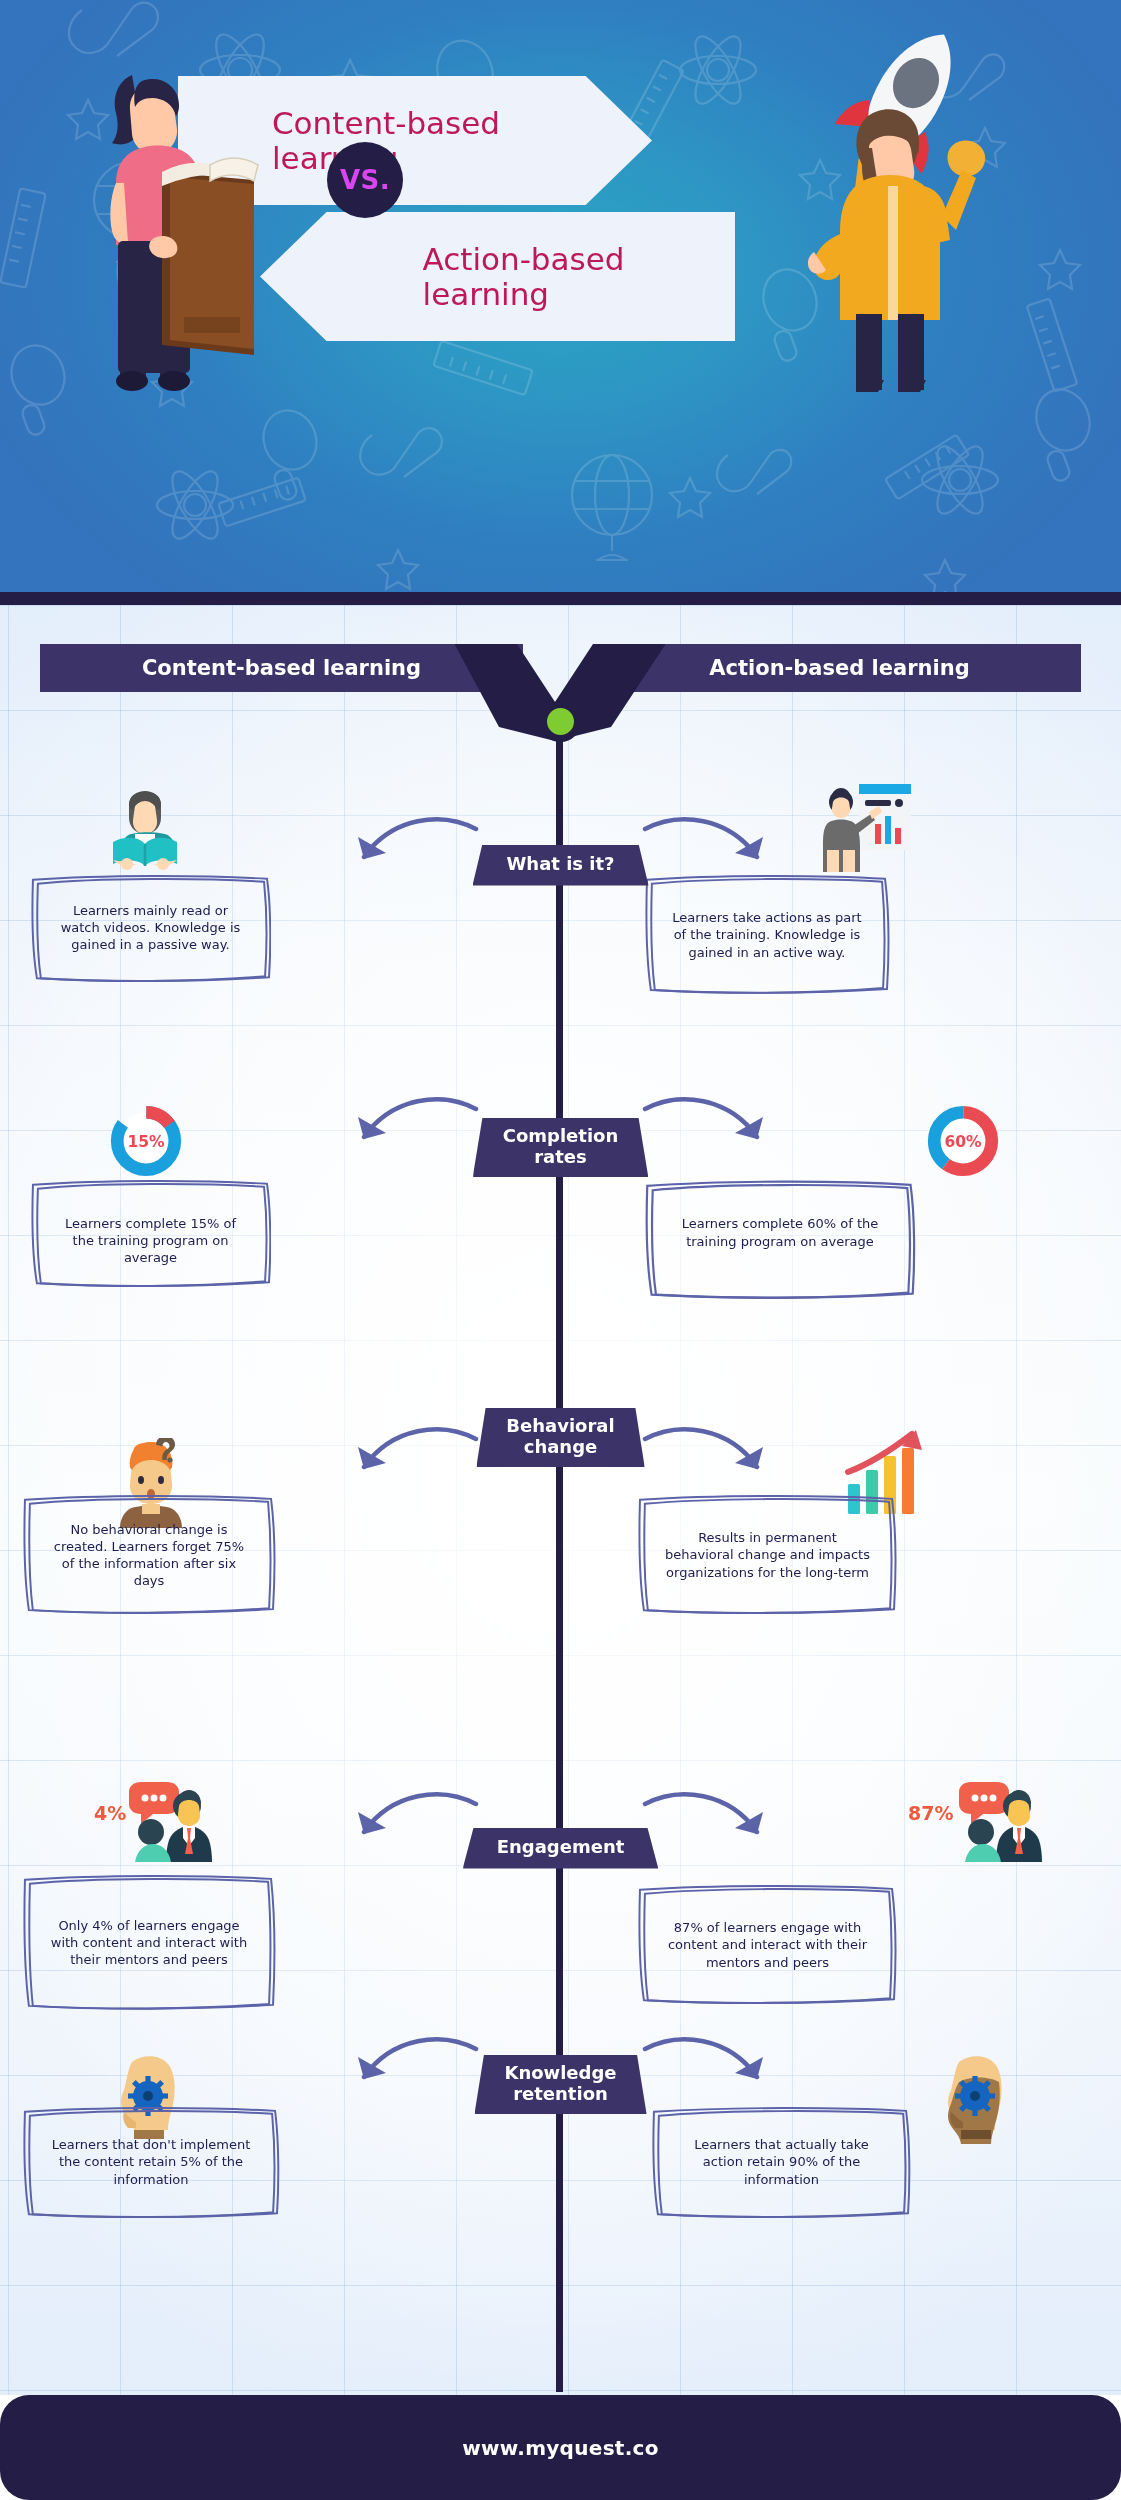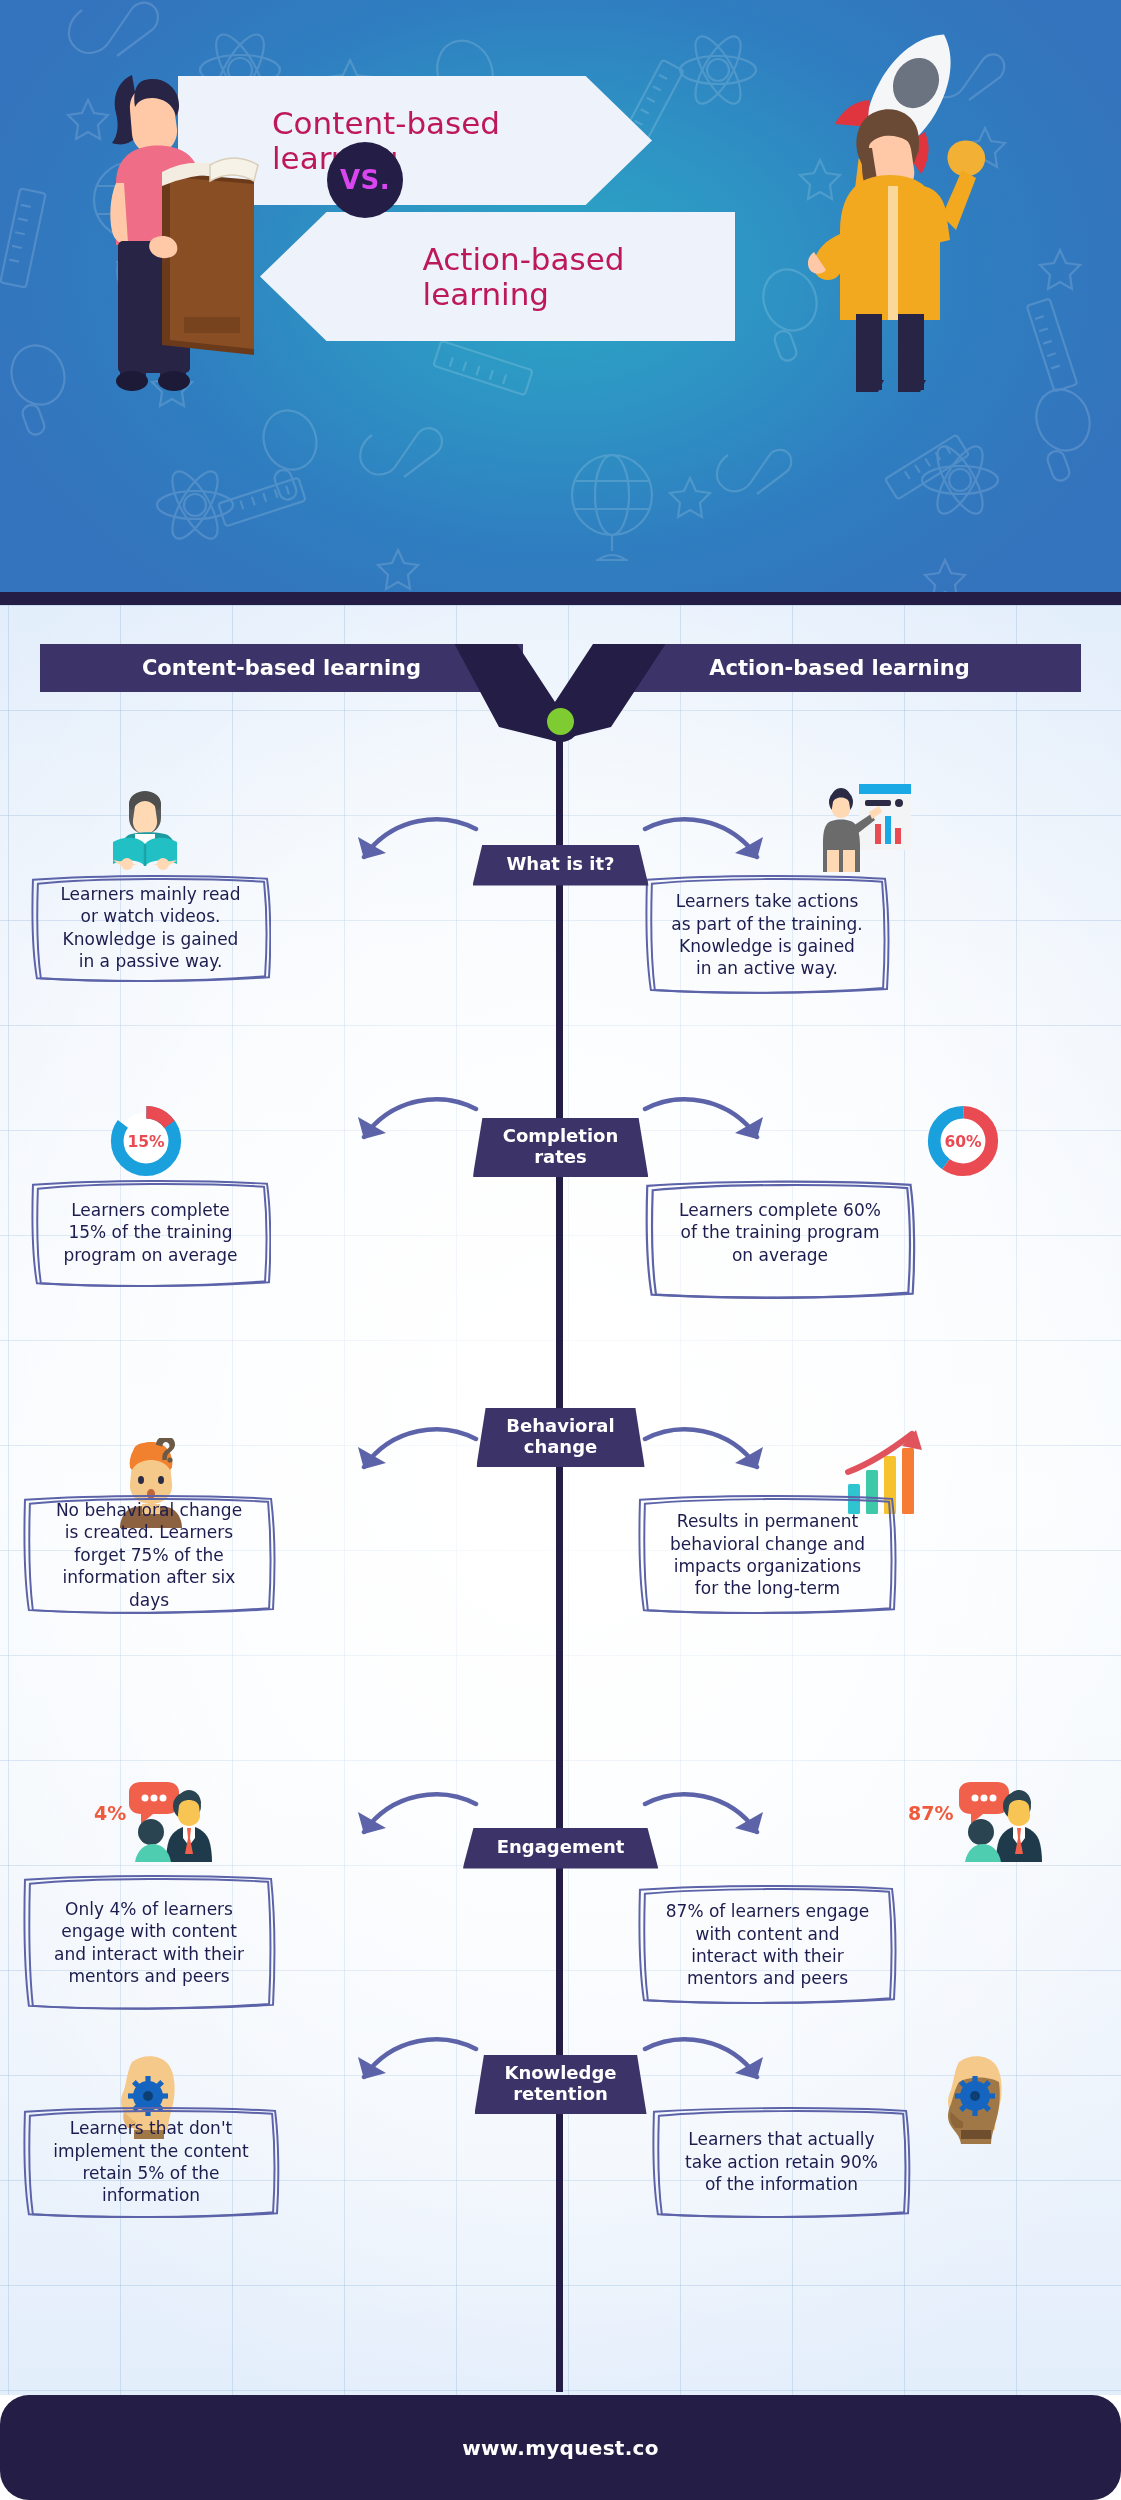--- a/index.html
+++ b/index.html
@@ -105,21 +105,21 @@
   .center-label.two-line { padding: 8px 30px 10px 30px; }
 
   .arrow { position: absolute; z-index: 5; }
 
   .icon-box { position: absolute; z-index: 5; }
 
   .note {
     position: absolute; z-index: 6;
     color: #1c1c4e;
     font-family: "DejaVu Sans", sans-serif;
-    font-size: 17px; line-height: 1.32; text-align: center;
+    font-size: 13px; line-height: 1.32; text-align: center;
     display: flex; align-items: center; justify-content: center;
     padding: 14px 18px;
   }
   .note .sketch { position: absolute; inset: -10px -8px -12px -8px; z-index: -1; }
   .note span { position: relative; z-index: 2; }
 
   
   .footer {
     position: absolute; left: 0; top: 2395px; width: 1121px; height: 105px;
     background: #241d46; color: #fff;

